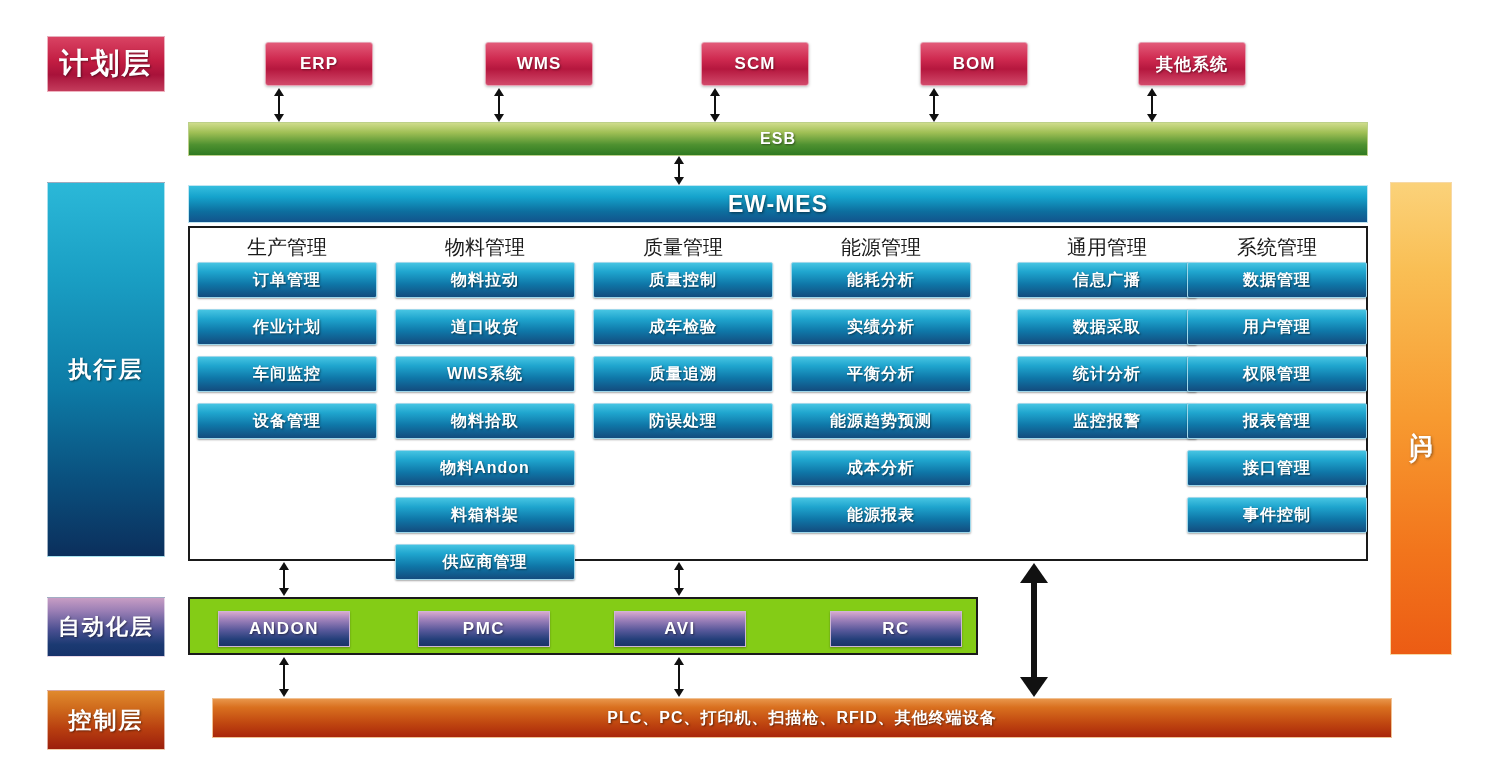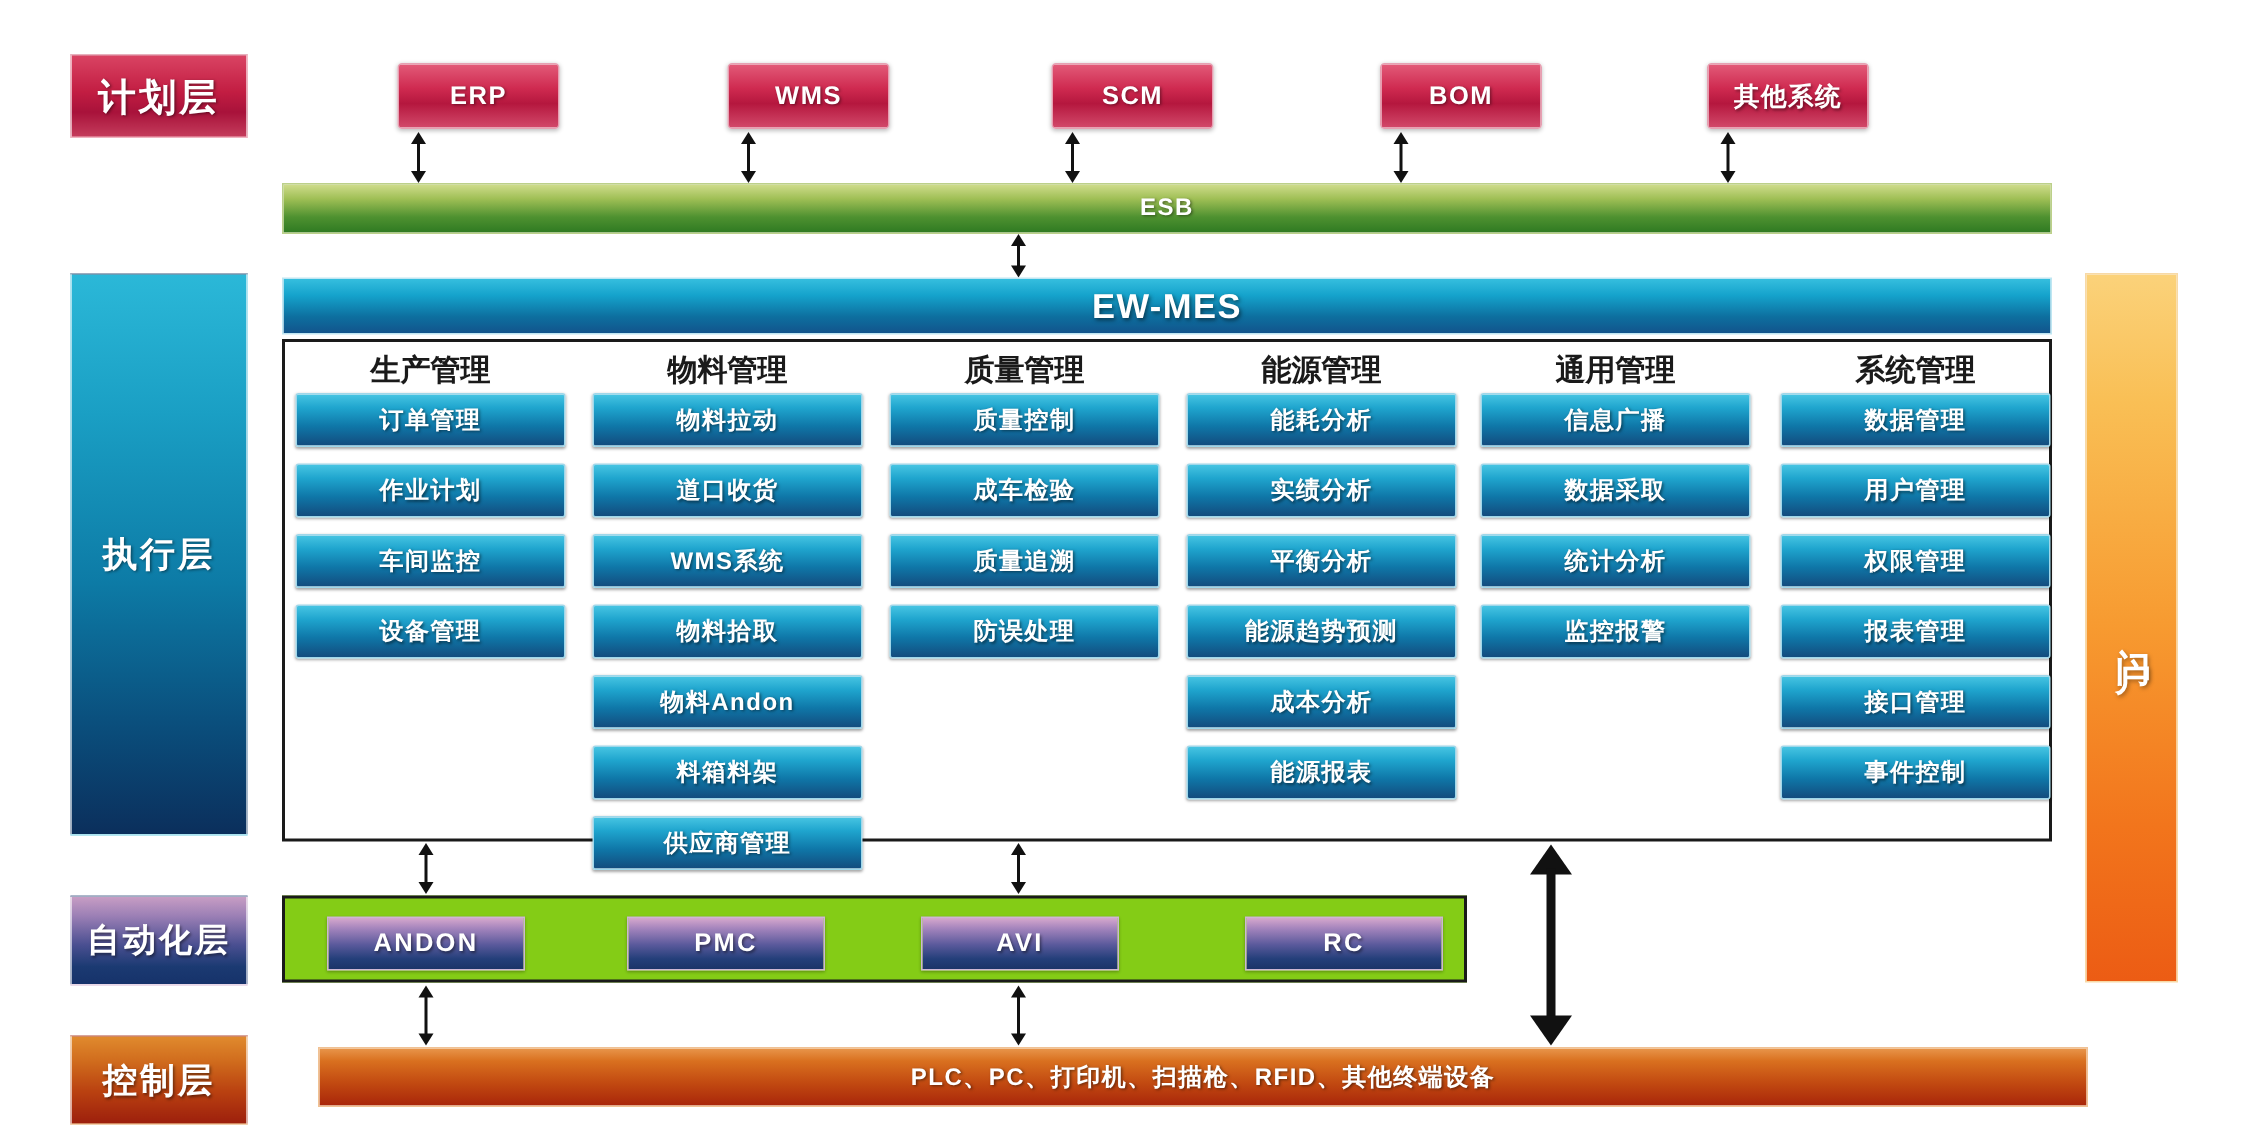--- a/index.html
+++ b/index.html
@@ -18,21 +18,21 @@
   
   .layer-tag{
     display:flex;align-items:center;justify-content:center;
     color:#ffffff;
     font-weight:bold;
     letter-spacing:2px;
     text-shadow:1px 1px 2px rgba(0,0,0,.45);
     border:1px solid rgba(255,255,255,.6);
   }
   .tag-plan{
-    left:47px;top:36px;width:118px;height:56px;font-size:25px;
+    left:47px;top:36px;width:118px;height:56px;font-size:29px;
     background:linear-gradient(180deg,#d94363 0%,#c21d42 45%,#a8123a 70%,#c43c5c 100%);
   }
   .tag-exec{
     left:47px;top:182px;width:118px;height:375px;font-size:23px;
     background:linear-gradient(180deg,#2bb8d8 0%,#1a9fc4 25%,#0d7ba6 55%,#0a4f7d 80%,#0b2f5c 100%);
   }
   .tag-auto{
     left:47px;top:597px;width:118px;height:60px;font-size:22px;
     background:linear-gradient(180deg,#c79dc4 0%,#9b7fb5 22%,#4a4f91 55%,#1b3a72 80%,#16326a 100%);
   }
@@ -77,21 +77,21 @@
 
   
   .mes-body{
     left:188px;top:226px;width:1180px;height:335px;
     border:2px solid #1a1a1a;
     background:#ffffff;
   }
   .mod-col{position:absolute;top:0;width:186px;}
   .mod-title{
     text-align:center;font-size:20px;color:#1a1a1a;
-    font-weight:700;
+    font-weight:400;
     height:30px;line-height:30px;
     margin-top:4px;
   }
   .mod-btn{
     height:34px;margin:0 3px 11px 3px;
     display:flex;align-items:center;justify-content:center;
     color:#ffffff;font-size:16px;font-weight:bold;
     letter-spacing:1px;
     text-shadow:1px 1px 2px rgba(0,0,0,.5);
     border:1px solid #9fd7ea;
@@ -259,21 +259,21 @@
     <div class="mod-col" style="left:598px;">
       <div class="mod-title">能源管理</div>
       <div class="mod-btn">能耗分析</div>
       <div class="mod-btn">实绩分析</div>
       <div class="mod-btn">平衡分析</div>
       <div class="mod-btn">能源趋势预测</div>
       <div class="mod-btn">成本分析</div>
       <div class="mod-btn">能源报表</div>
     </div>
 
-    <div class="mod-col" style="left:794px;">
+    <div class="mod-col" style="left:824px;">
       <div class="mod-title">通用管理</div>
       <div class="mod-btn">信息广播</div>
       <div class="mod-btn">数据采取</div>
       <div class="mod-btn">统计分析</div>
       <div class="mod-btn">监控报警</div>
     </div>
 
     <div class="mod-col" style="left:994px;">
       <div class="mod-title">系统管理</div>
       <div class="mod-btn">数据管理</div>

